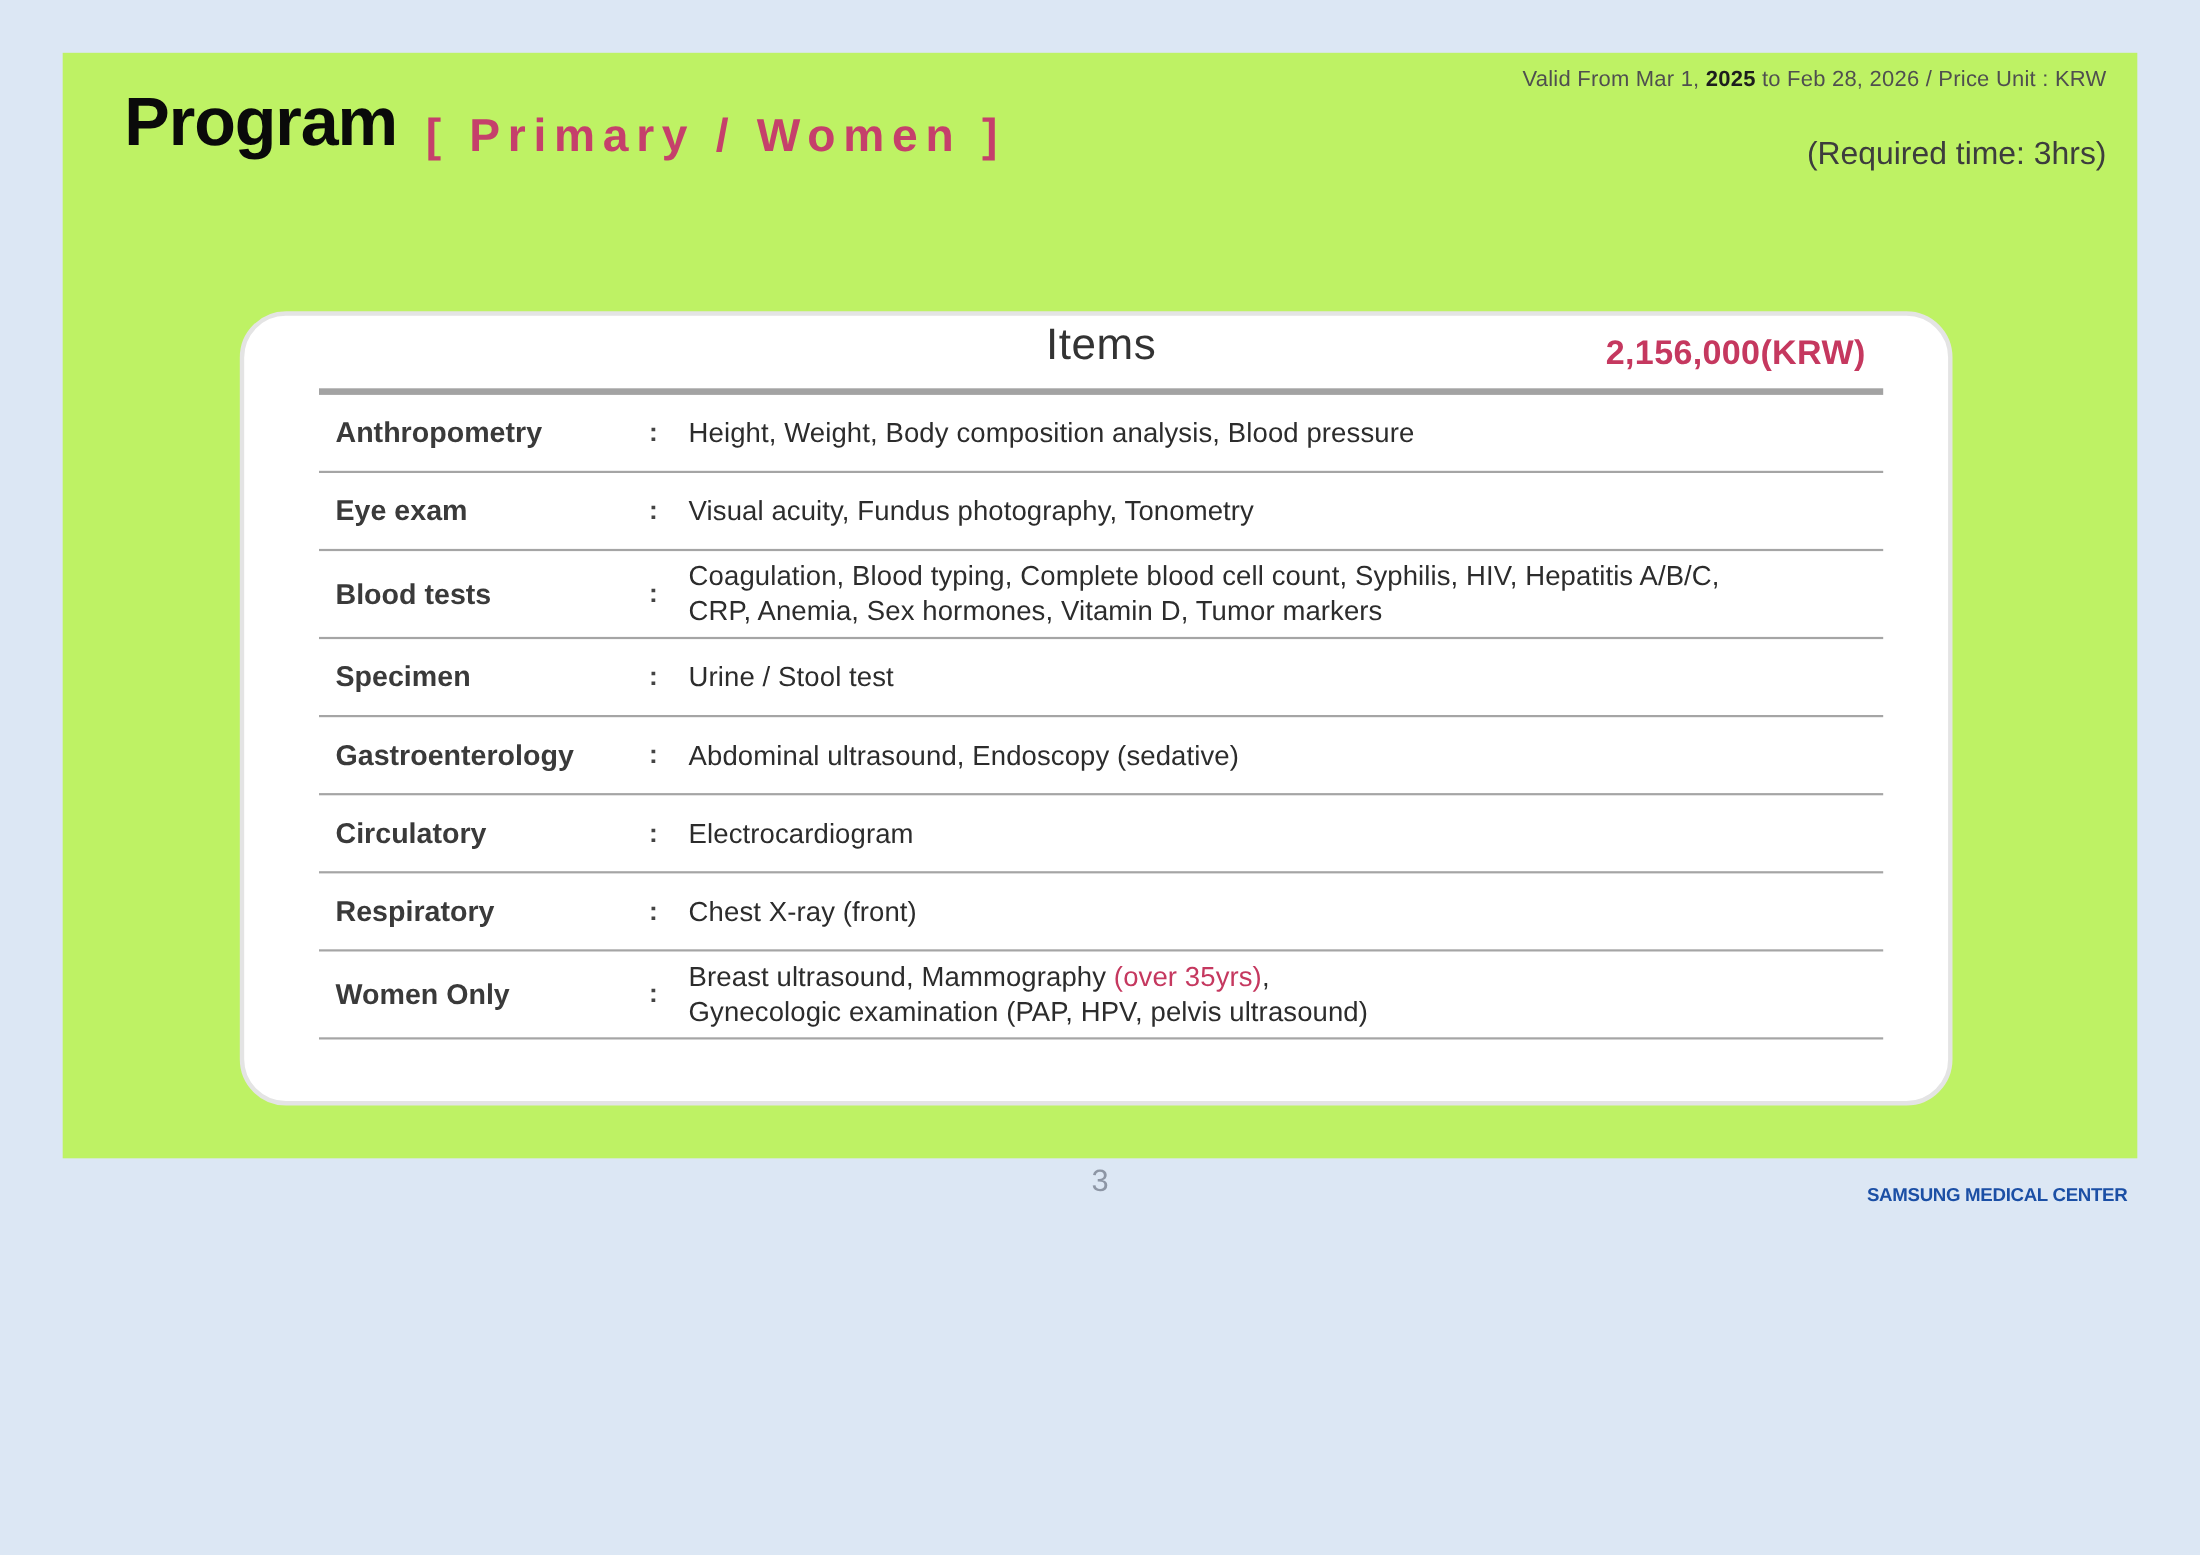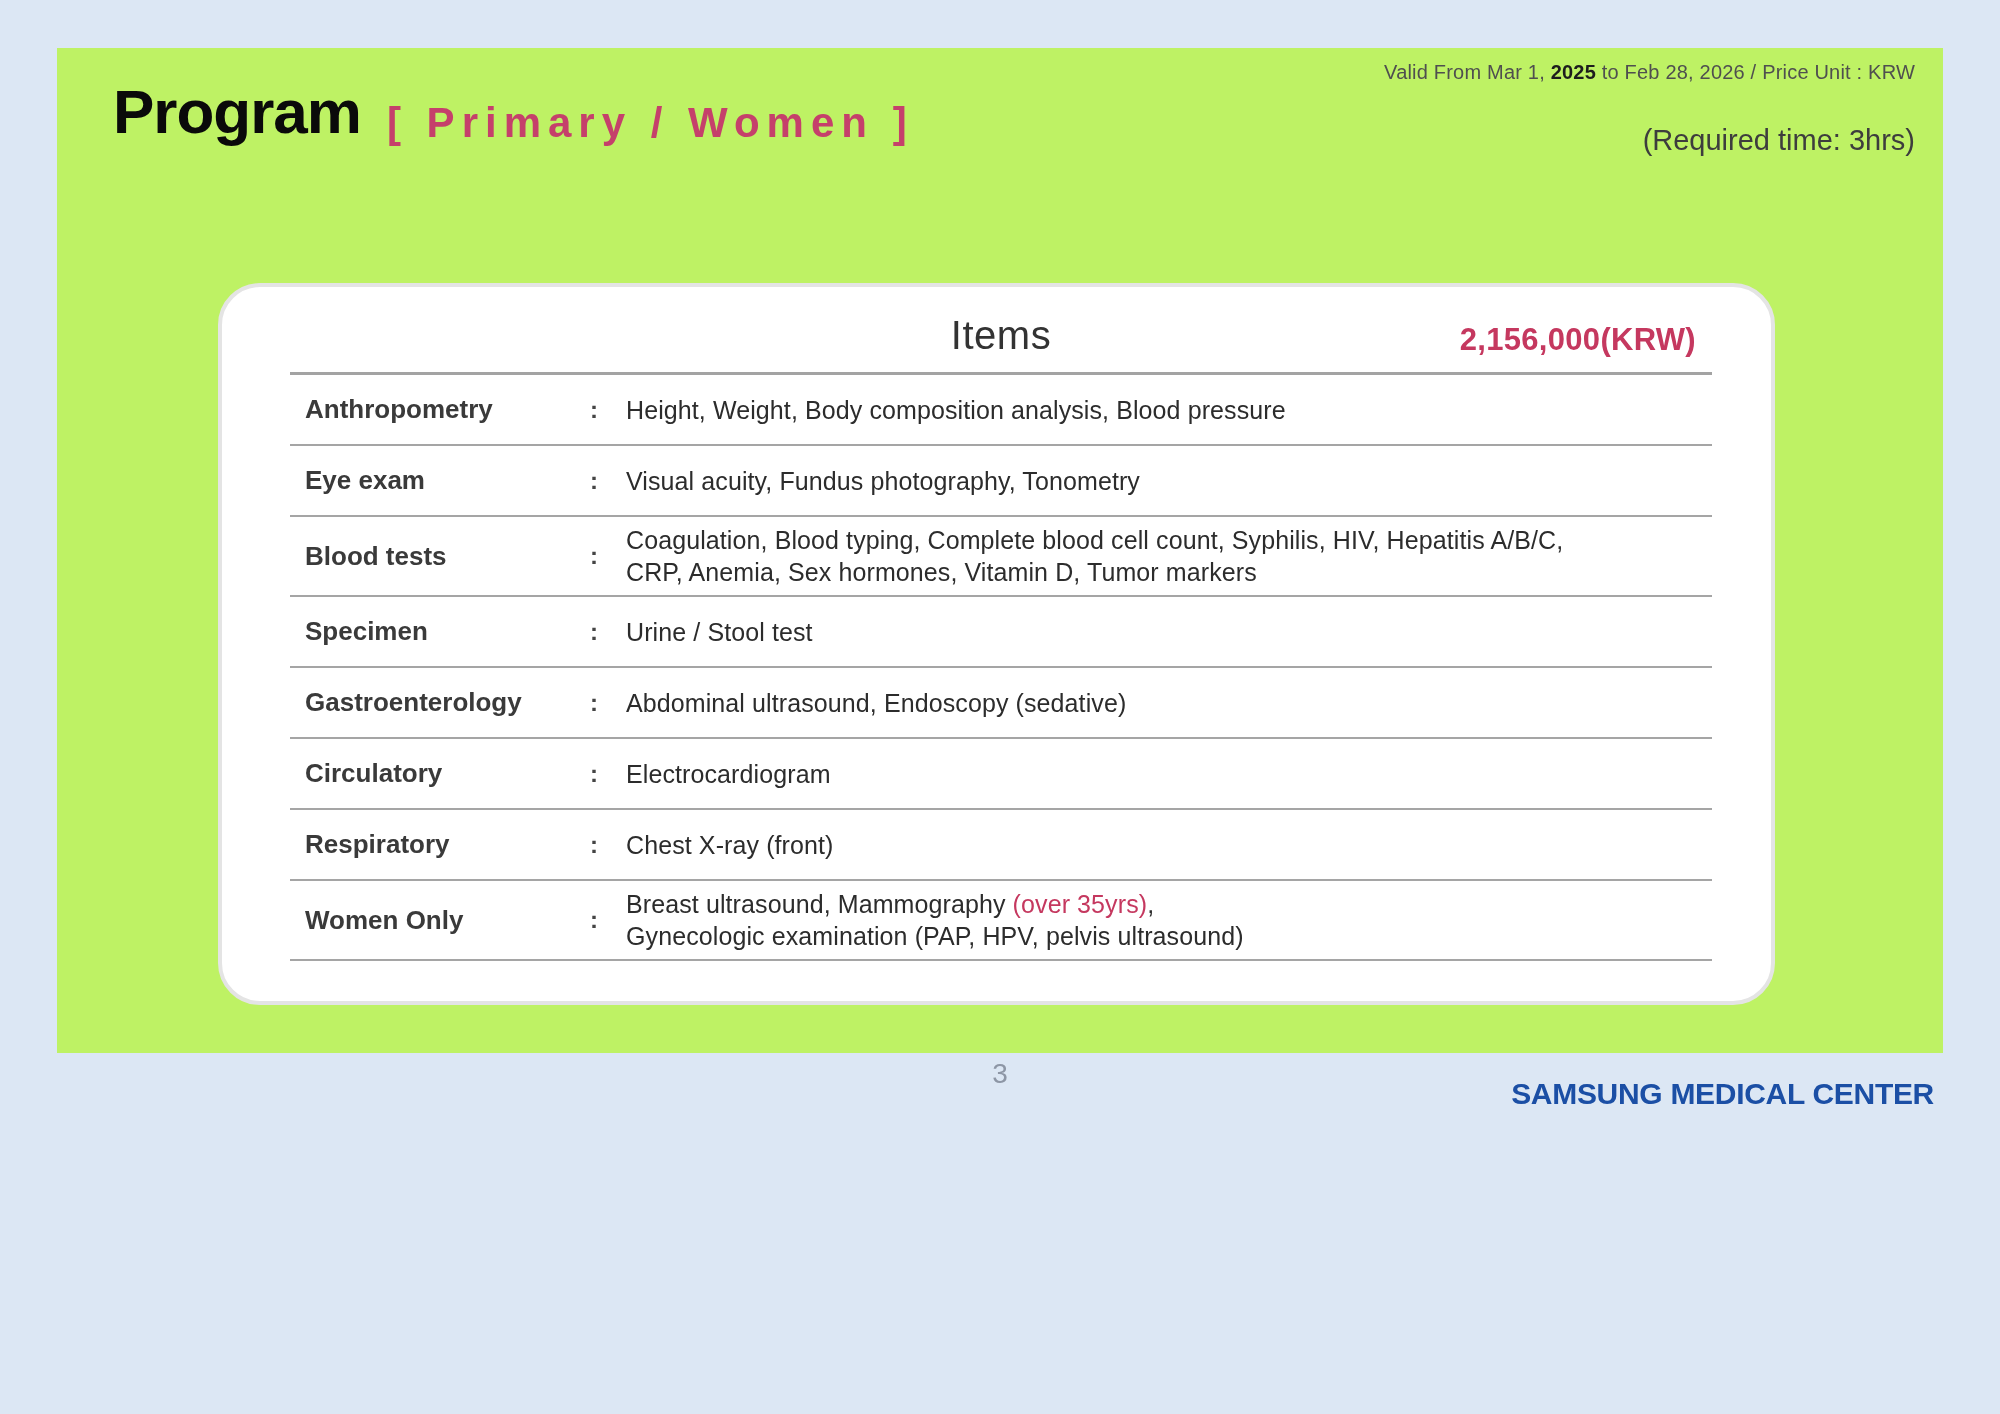--- a/index.html
+++ b/index.html
@@ -57,24 +57,24 @@
     position: absolute;
     left: 161px; top: 235px;
     width: 1557px; height: 722px;
     background: #ffffff;
     border: 4px solid #e4e4e4;
     border-radius: 42px;
     padding: 0 59px 0 68px;
   }
   .card-header {
     position: relative;
-    height: 88px;
-    border-bottom: 3px solid #a3a3a3;
+    height: 72px;
+    border-bottom: 6px solid #a3a3a3;
     display: flex;
-    align-items: flex-end;
+    align-items: center;
     justify-content: center;
     padding-bottom: 14px;
   }
   .items-title {
     font-size: 40px;
     color: #333333;
     letter-spacing: 0.5px;
   }
   .price {
     position: absolute;
@@ -119,21 +119,21 @@
     position: absolute;
     top: 1058px; left: 0;
     width: 2000px;
     text-align: center;
     font-size: 28px;
     color: #8d96a5;
   }
   .logo {
     position: absolute;
     top: 1077px; right: 66px;
-    font-size: 30px;
+    font-size: 17px;
     font-weight: 700;
     color: #1b4fa5;
     letter-spacing: -0.3px;
   }
 </style>
 </head>
 <body>
 
 <div class="slide">
 

